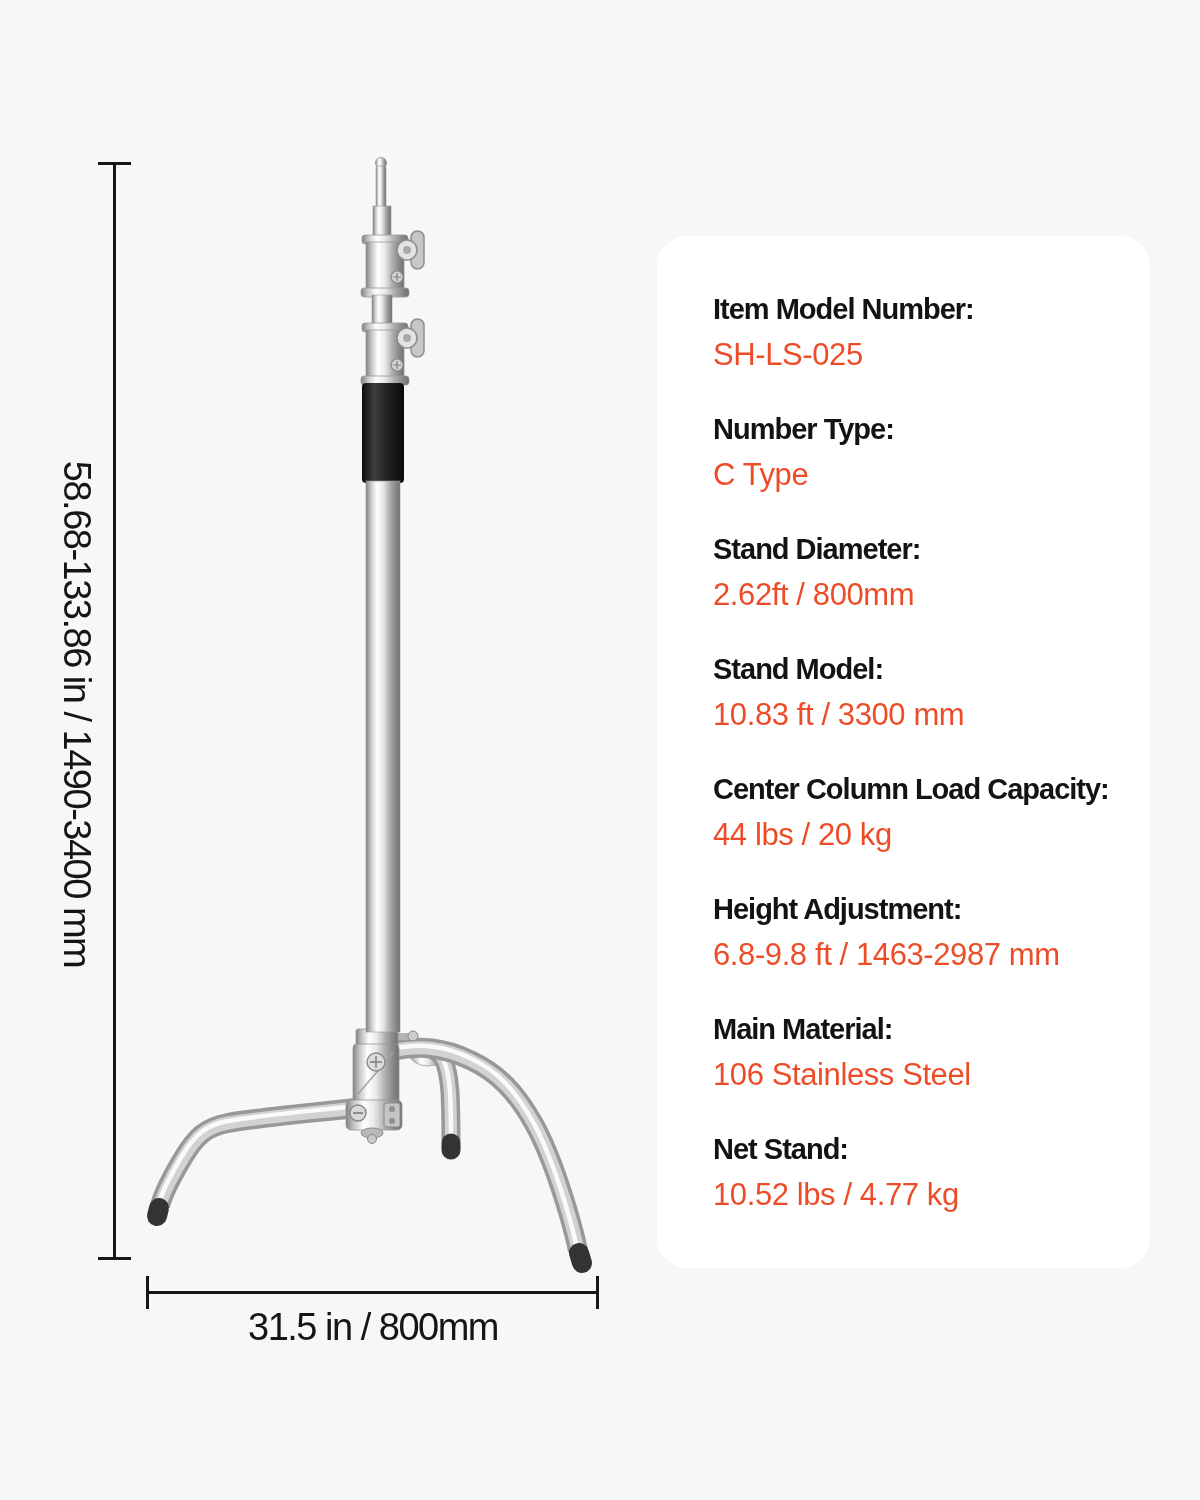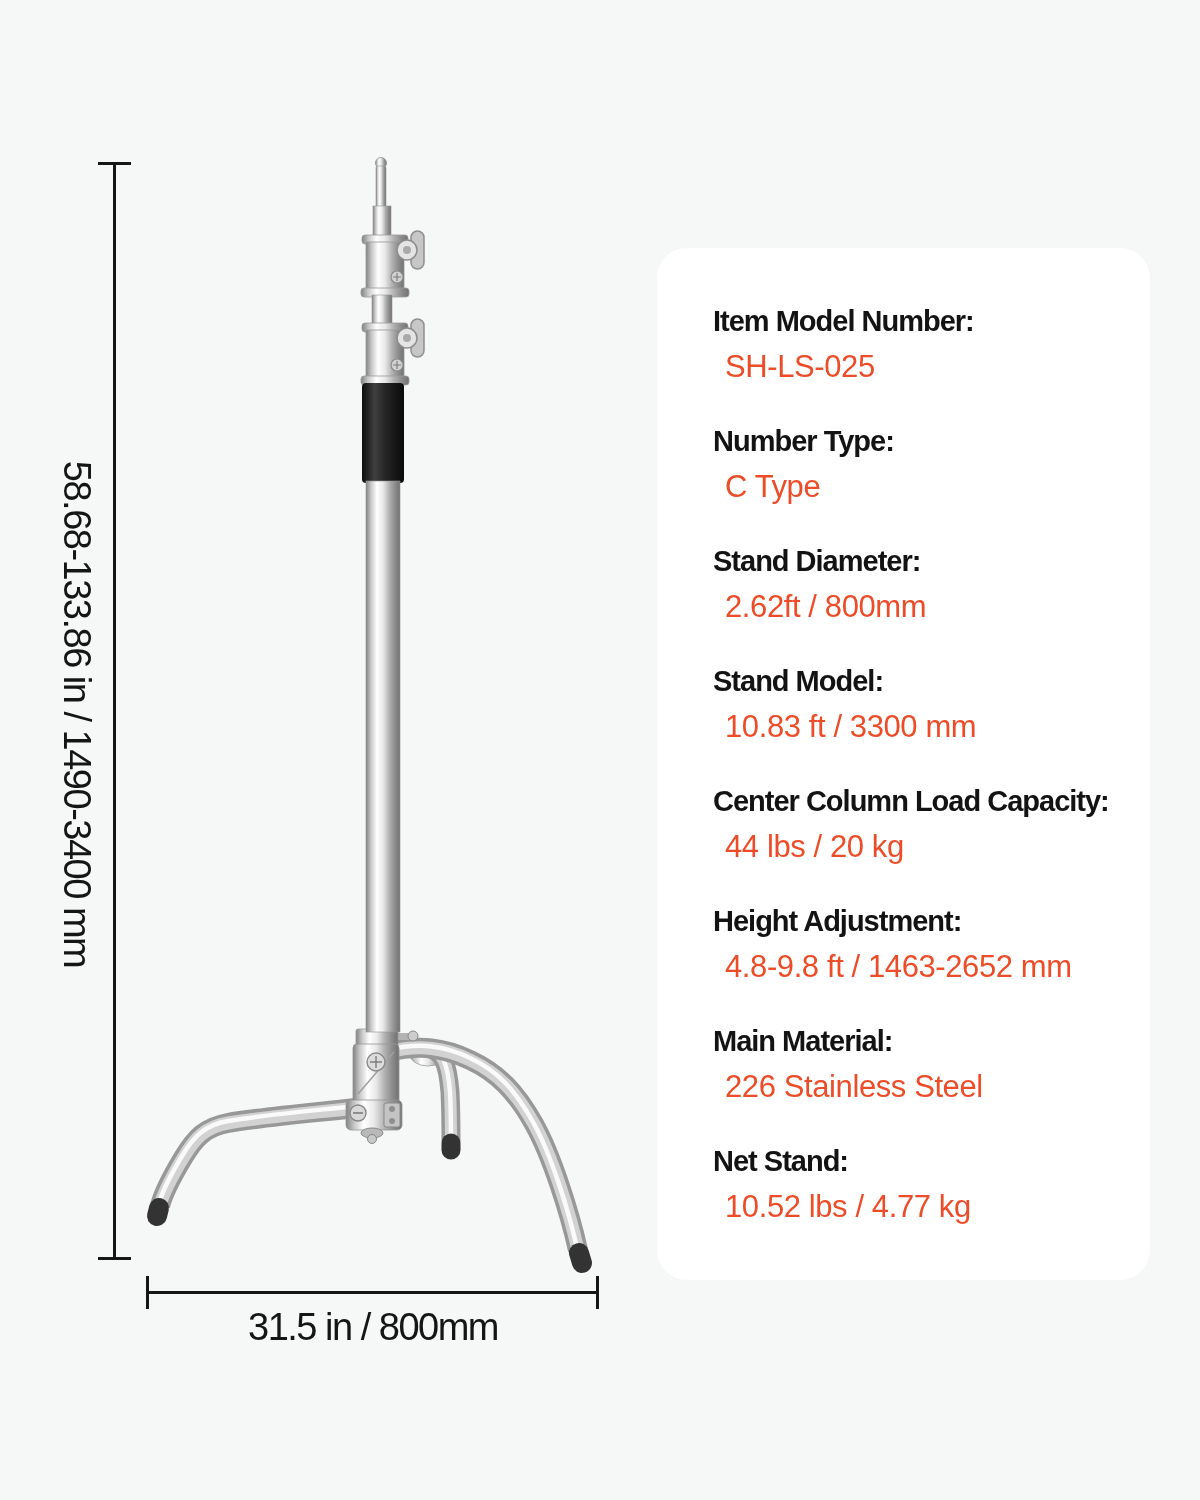--- a/index.html
+++ b/index.html
@@ -4,32 +4,32 @@
 <style>
   html,body{margin:0;padding:0;}
   body{
     width:1200px;height:1500px;position:relative;overflow:hidden;
     background:#f6f7f7;
     font-family:"Liberation Sans", sans-serif;
     color:#131313;
   }
   
   .spec-card{
-    position:absolute;left:657px;top:248px;width:493px;height:1032px;
+    position:absolute;left:657px;top:236px;width:493px;height:1032px;
     background:#ffffff;border-radius:30px;box-sizing:border-box;
     padding:50px 26px 0 56px;
   }
   .spec-group{margin-bottom:28px;}
   .spec-label{
     font-size:29px;font-weight:700;line-height:46px;
     letter-spacing:-1px;color:#131313;white-space:nowrap;
   }
   .spec-value{
     font-size:31px;font-weight:400;line-height:46px;
-    letter-spacing:-0.4px;color:#ec4c28;white-space:nowrap;margin-left:12px;
+    letter-spacing:-0.4px;color:#ec4c28;white-space:nowrap;
   }
   
   .dim{position:absolute;background:#161616;}
   .dim-anchor{position:absolute;width:0;height:0;}
   .dim-text{
     position:absolute;left:0;top:0;white-space:nowrap;
     font-size:38px;letter-spacing:-1.5px;color:#151515;
     transform:translate(-50%,-50%);
   }
   .dim-text.rot{transform:translate(-50%,-50%) rotate(90deg);}
@@ -156,23 +156,23 @@
   <div class="spec-group">
     <div class="spec-label">Stand Model:</div>
     <div class="spec-value">10.83 ft / 3300 mm</div>
   </div>
   <div class="spec-group">
     <div class="spec-label">Center Column Load Capacity:</div>
     <div class="spec-value">44 lbs / 20 kg</div>
   </div>
   <div class="spec-group">
     <div class="spec-label">Height Adjustment:</div>
-    <div class="spec-value">4.8-9.8 ft / 1463-2652 mm</div>
+    <div class="spec-value">6.8-9.8 ft / 1463-2987 mm</div>
   </div>
   <div class="spec-group">
     <div class="spec-label">Main Material:</div>
-    <div class="spec-value">226 Stainless Steel</div>
+    <div class="spec-value">106 Stainless Steel</div>
   </div>
   <div class="spec-group">
     <div class="spec-label">Net Stand:</div>
     <div class="spec-value">10.52 lbs / 4.77 kg</div>
   </div>
 </div>
 
 </body></html>

